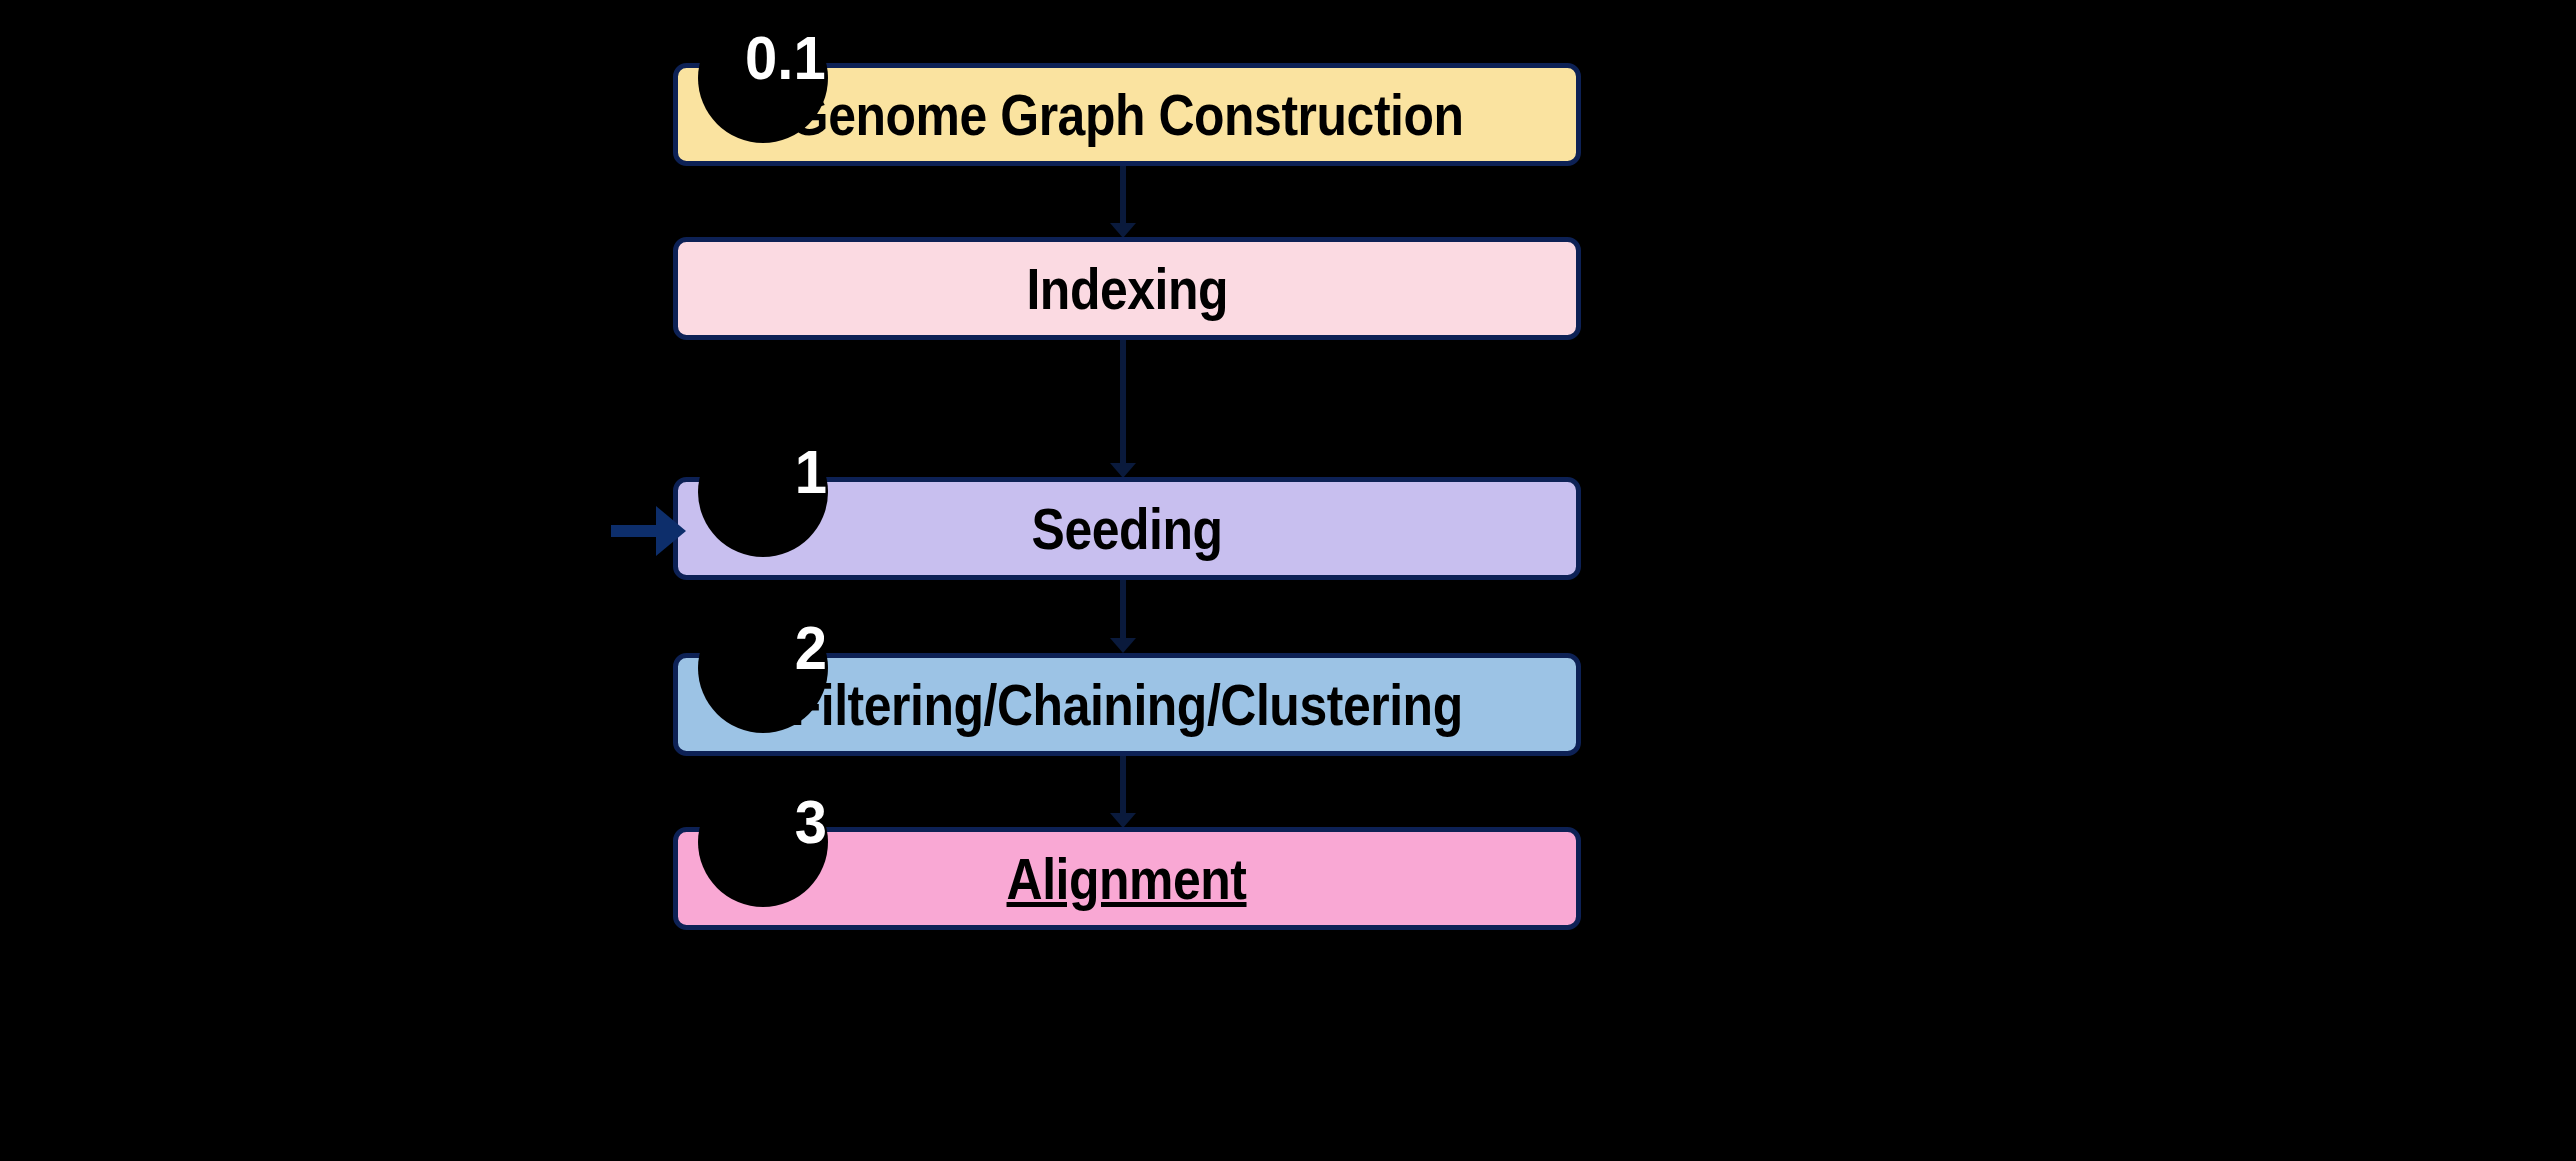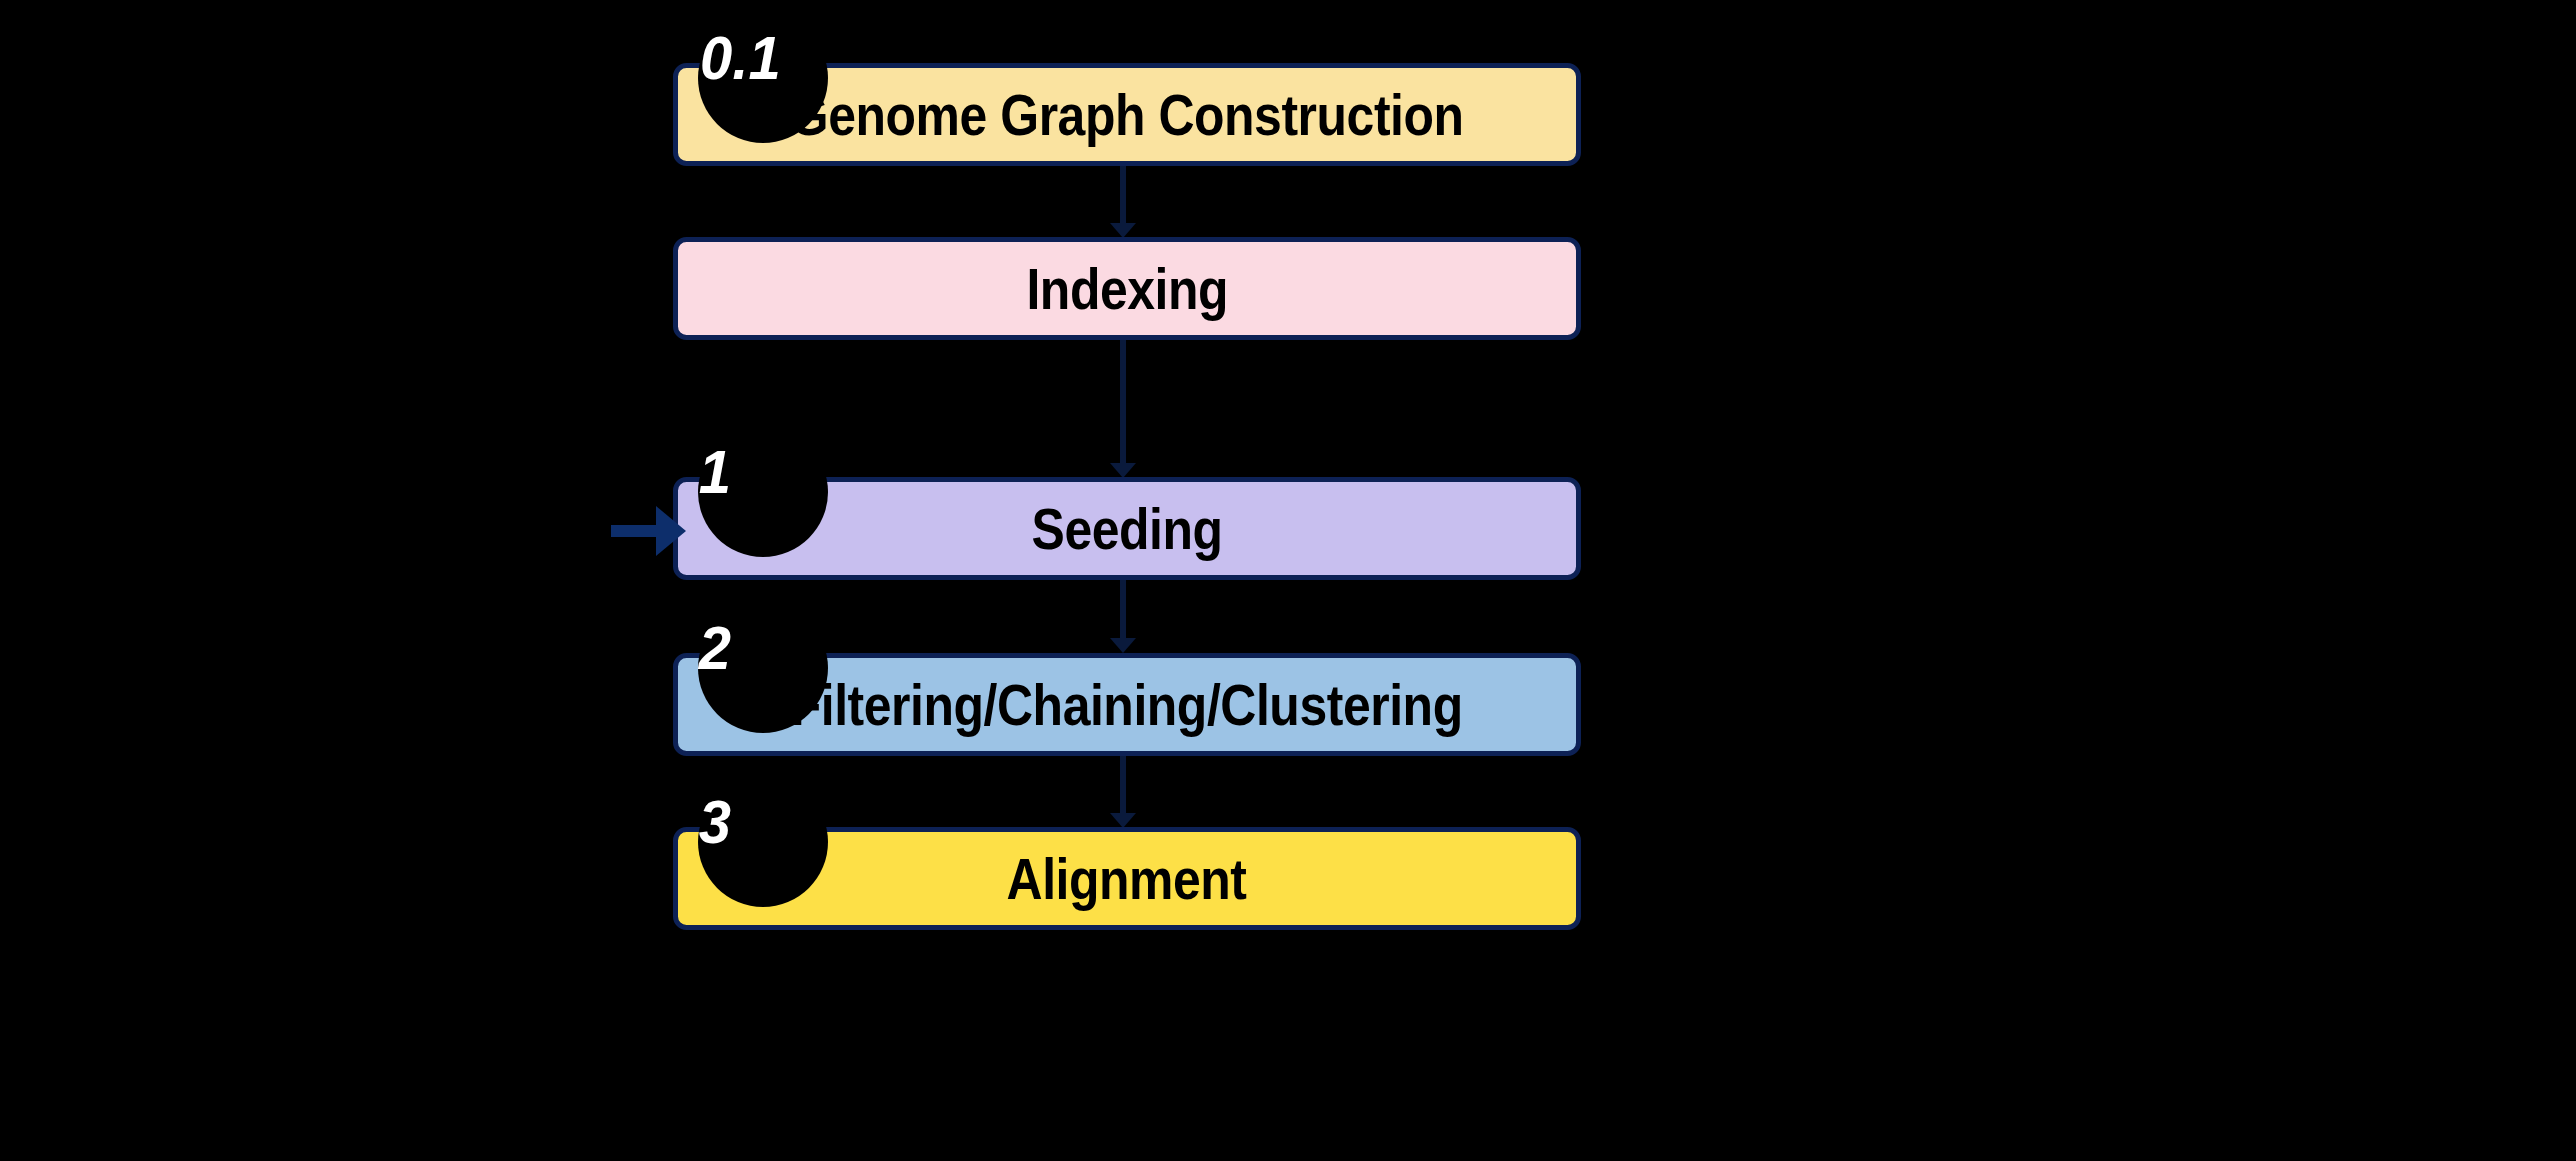--- a/index.html
+++ b/index.html
@@ -45,23 +45,22 @@
     position:absolute;
     left:25px;
     top:-50px;
     width:130px;
     height:130px;
     background:#000000;
     border-radius:50%;
     z-index:5;
     display:flex;
     align-items:flex-start;
-    justify-content:flex-start;
+    justify-content:flex-end;
     pointer-events:none;
-    font-style:italic;
   }
   .stage-badge-text{
     color:#FFFFFF;
     font-weight:bold;
     font-size:61px;
     line-height:1;
     padding-top:14.5px;
     transform:scaleX(0.95);
     white-space:nowrap;
     user-select:none;
@@ -142,21 +141,21 @@
   <div class="stage-row" style="left:673px;top:653px;width:908px;height:103px;">
     <div class="stage-box" style="background:#9CC3E5;">
       <span class="stage-label">Filtering/Chaining/Clustering</span>
     </div>
     <div class="stage-badge">
       <span class="stage-badge-text">2</span>
     </div>
   </div>
 
   <div class="stage-row" style="left:673px;top:827px;width:908px;height:103px;">
-    <div class="stage-box" style="background:#fde047;">
+    <div class="stage-box" style="background:#f9a8d4;text-decoration:underline;">
       <span class="stage-label">Alignment</span>
     </div>
     <div class="stage-badge">
       <span class="stage-badge-text">3</span>
     </div>
   </div>
 
   <div class="in-arrow" style="left:611px;top:506px;">
     <div class="in-arrow-shaft"></div>
     <div class="in-arrow-head"></div>

